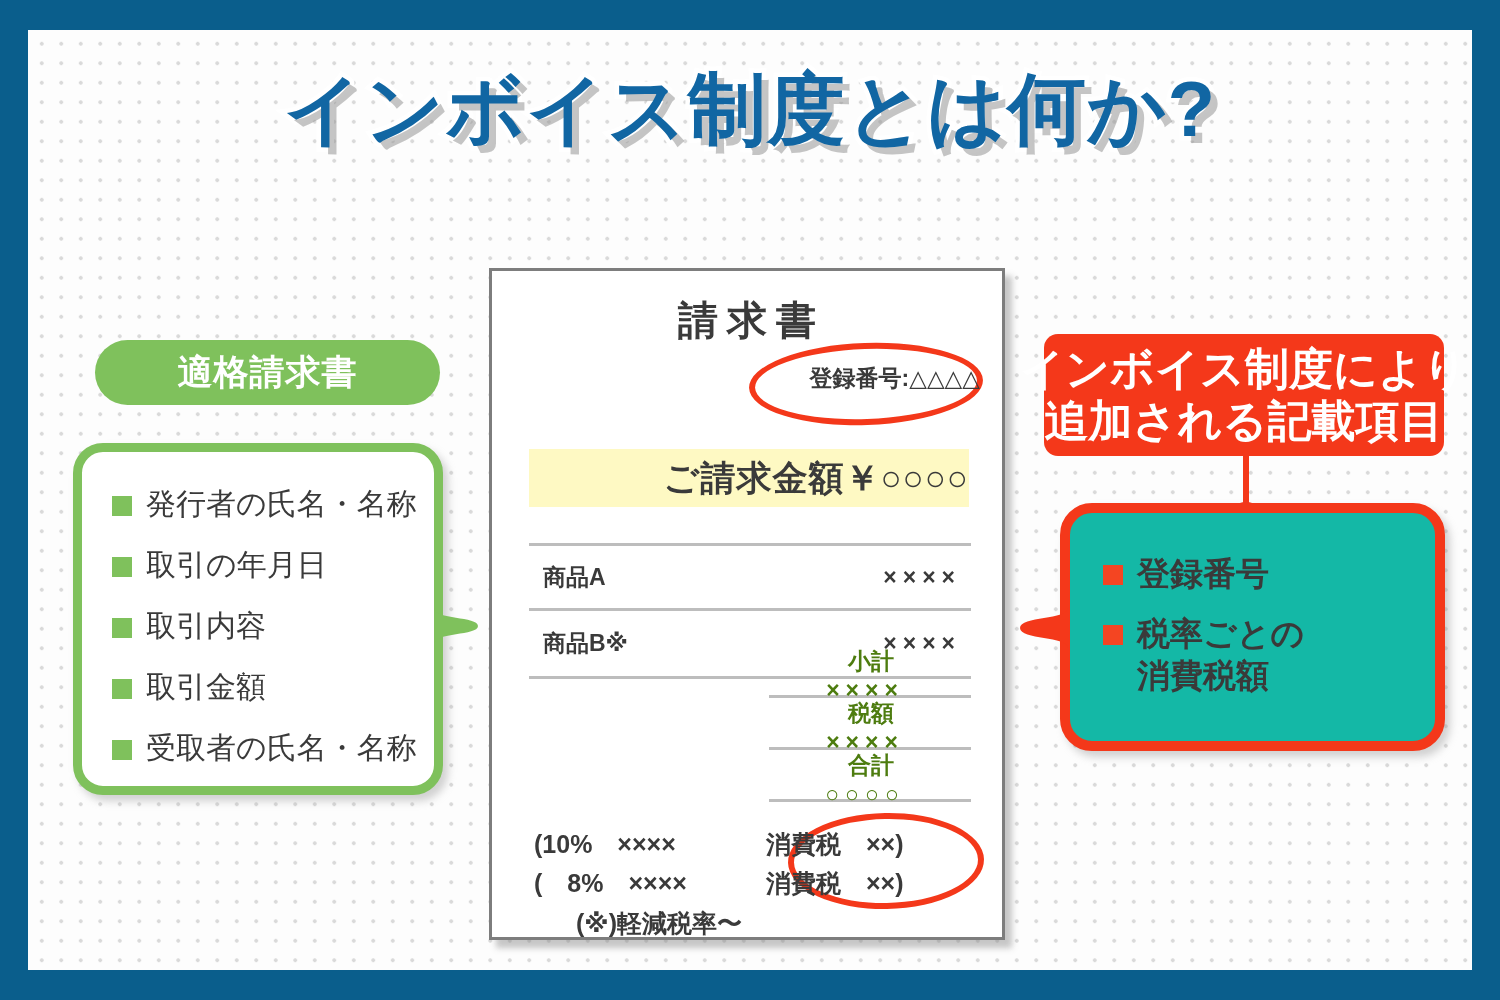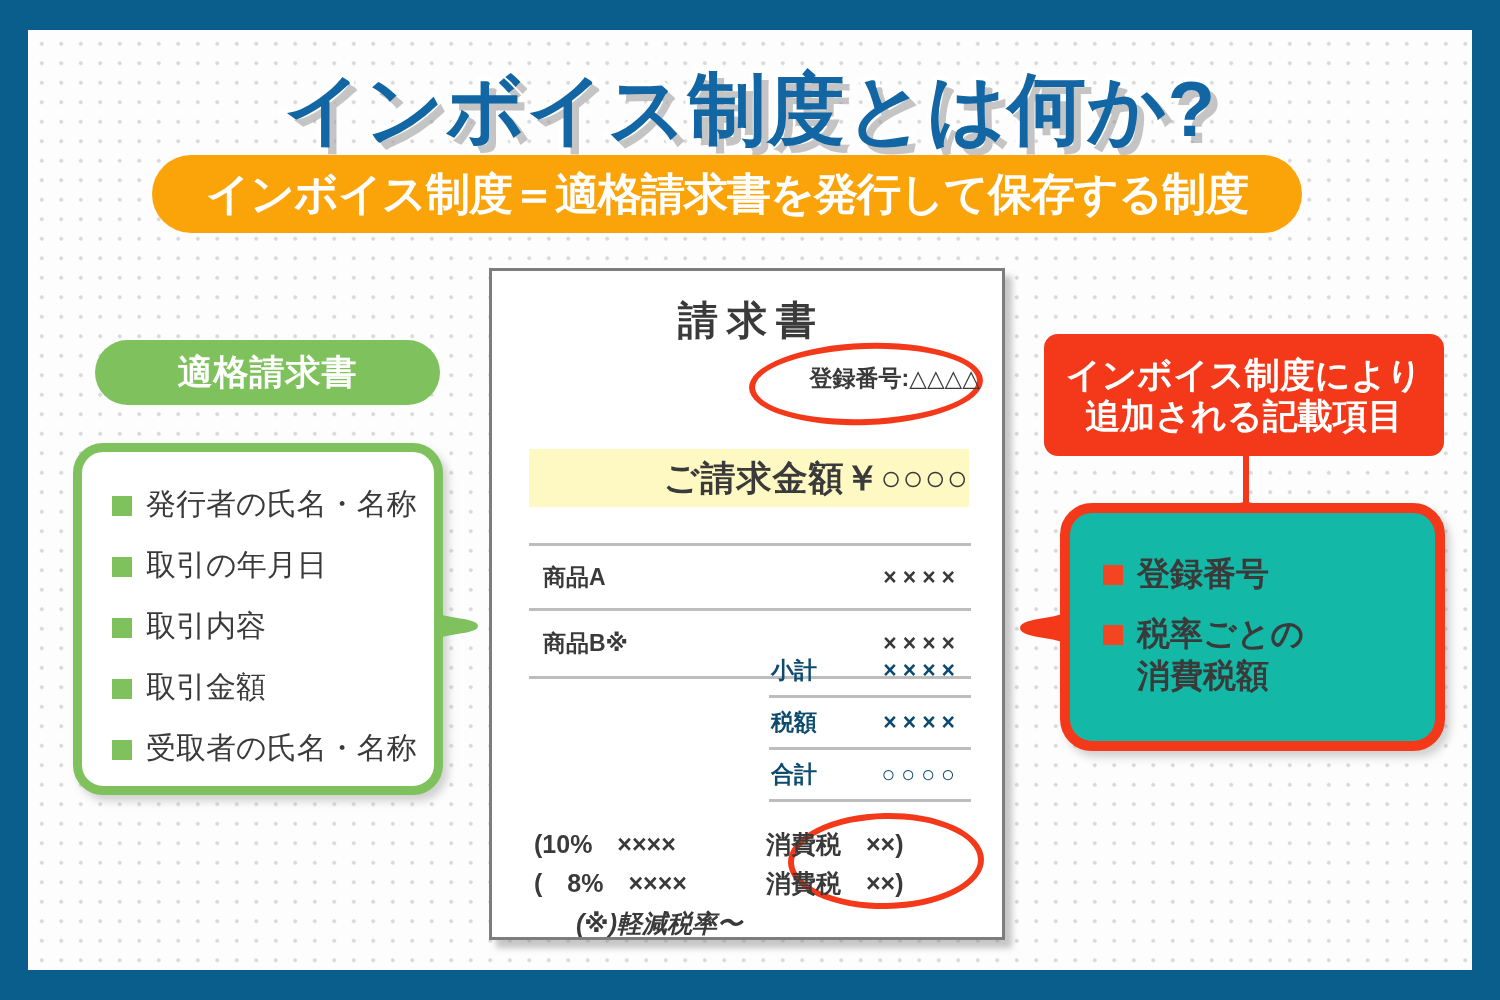--- a/index.html
+++ b/index.html
@@ -226,42 +226,43 @@
     width: 202px;
   }
   .row-r {
     display: flex;
     align-items: center;
     justify-content: space-between;
     height: 52px;
     border-bottom: 3px solid #bdbdbd;
     font-size: 23px;
     font-weight: bold;
-    color: #0c4a6e;
+    color: #4d7c0f;
+    flex-direction: column;
   }
   .row-r .row-name { padding-left: 2px; }
 
   .tax-block {
     position: absolute;
     left: 42px;
     top: 554px;
     width: 440px;
     font-size: 25px;
     font-weight: bold;
     color: #3a3a3a;
   }
   .tax-line {
     display: flex;
     height: 39px;
     align-items: center;
     white-space: pre;
   }
   .tax-left  { width: 232px; }
   .tax-right { width: 200px; }
-  .tax-note  { padding-left: 42px; height: 40px; display: flex; align-items: center; font-style: italic; }
+  .tax-note  { padding-left: 42px; height: 40px; display: flex; align-items: center; }
 
   .ellipse-tax {
     position: absolute;
     left: 296px;
     top: 542px;
     width: 196px;
     height: 96px;
     border: 6px solid #F4381A;
     border-radius: 50%;
     transform: rotate(-1deg);
@@ -276,21 +277,21 @@
     height: 122px;
     background: #F4381A;
     border-radius: 14px;
     display: flex;
     flex-direction: column;
     align-items: center;
     justify-content: center;
   }
   .red-header-line {
     color: #ffffff;
-    font-size: 35px;
+    font-size: 44px;
     font-weight: bold;
     letter-spacing: 0px;
     line-height: 1.18;
     white-space: nowrap;
   }
   .connector {
     position: absolute;
     left: 1243px;
     top: 456px;
     width: 6px;
@@ -350,23 +351,20 @@
 </head>
 <body>
 
 <div class="poster">
   <div class="canvas">
 
     <div class="title">インボイス制度とは何か?</div>
 
   </div>
 
-  <div class="banner">
-    <span class="banner-text">インボイス制度＝適格請求書を発行して保存する制度</span>
-  </div>
 
   <div class="green-pill">
     <span class="green-pill-text">適格請求書</span>
   </div>
 
   <div class="green-box">
     <div class="list">
       <div class="list-item">
         <span class="bullet-sq bullet-green"></span>
         <span class="list-label">発行者の氏名・名称</span>

